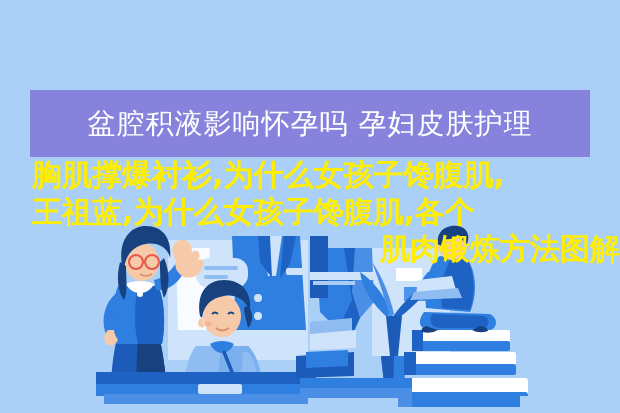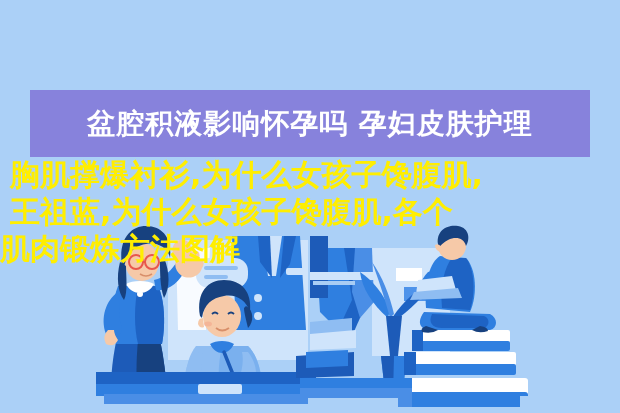--- a/index.html
+++ b/index.html
@@ -38,21 +38,21 @@
     position: absolute;
     left: 30px;
     top: 90px;
     width: 560px;
     height: 67px;
     display: flex;
     align-items: center;
     justify-content: center;
     color: #ffffff;
     font-size: 28px;
-    font-weight: bold;
+    font-weight: normal;
     letter-spacing: 1px;
     white-space: nowrap;
     z-index: 6;
     text-rendering: optimizeLegibility;
   }
   
   .caption {
     position: absolute;
     left: 0;
     top: 156px;
@@ -65,24 +65,24 @@
     line-height: 37px;
     letter-spacing: 0px;
     white-space: nowrap;
     pointer-events: none;
   }
   .caption .ln {
     display: block;
   }
   .caption .ln1, .caption .ln2 {
     text-align: left;
-    padding-left: 10px;
+    padding-left: 32px;
   }
   .caption .ln3 {
-    text-align: left;
+    text-align: right;
   }
 </style>
 </head>
 <body>
 
 <div id="stage">
 
   <svg class="illus" viewBox="0 0 620 413" preserveAspectRatio="none" xmlns="http://www.w3.org/2000/svg">
     <defs>
       <clipPath id="clipAll">

